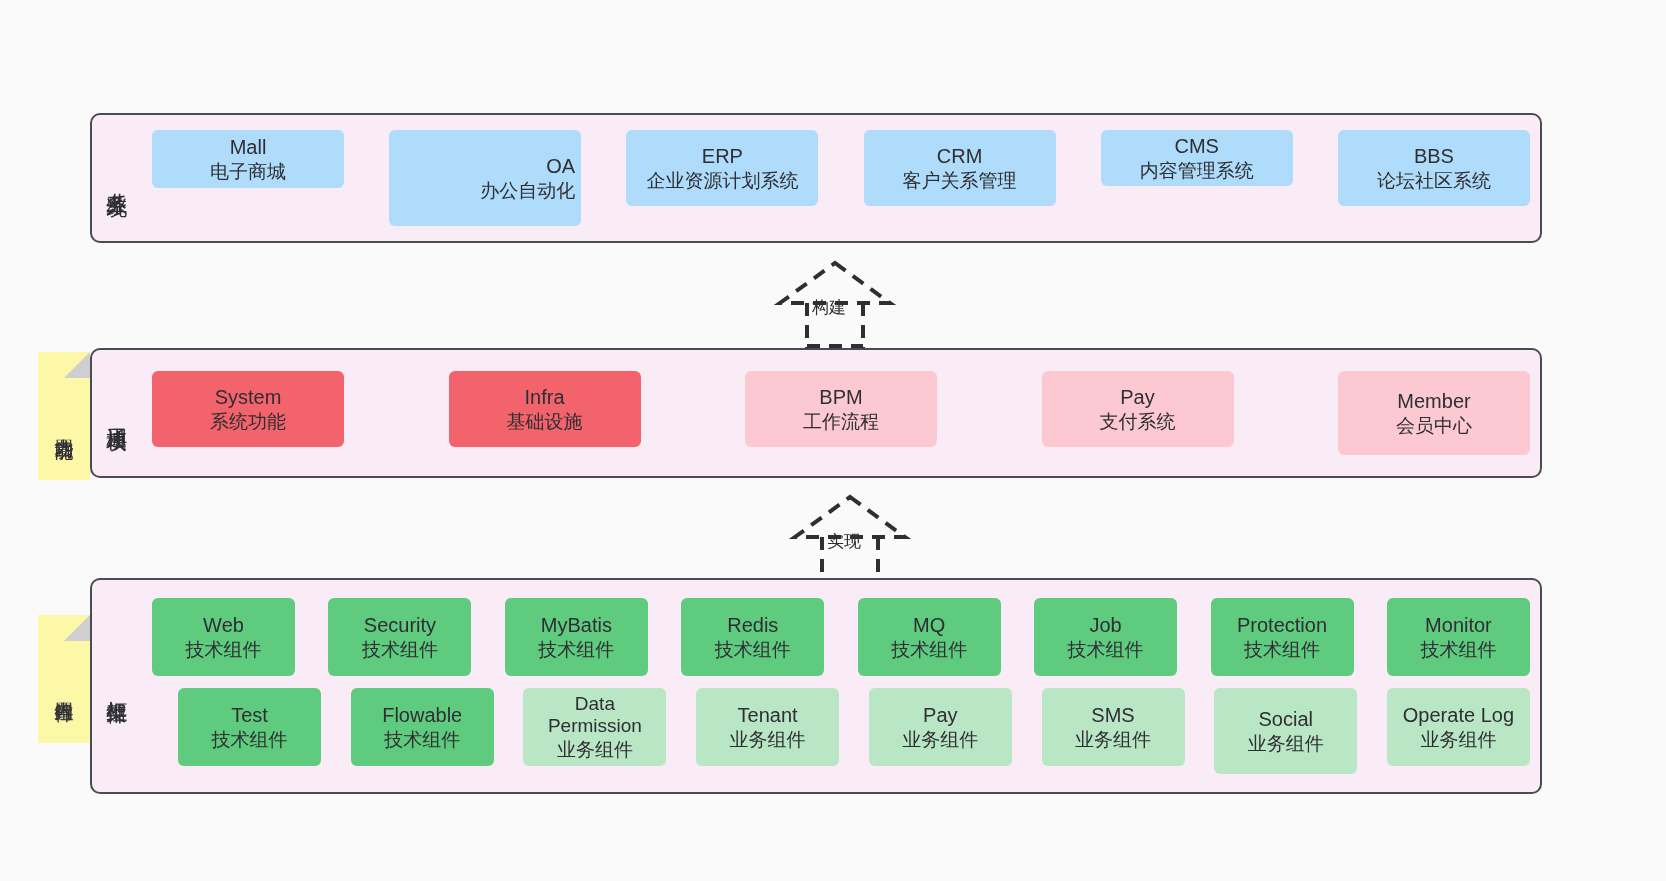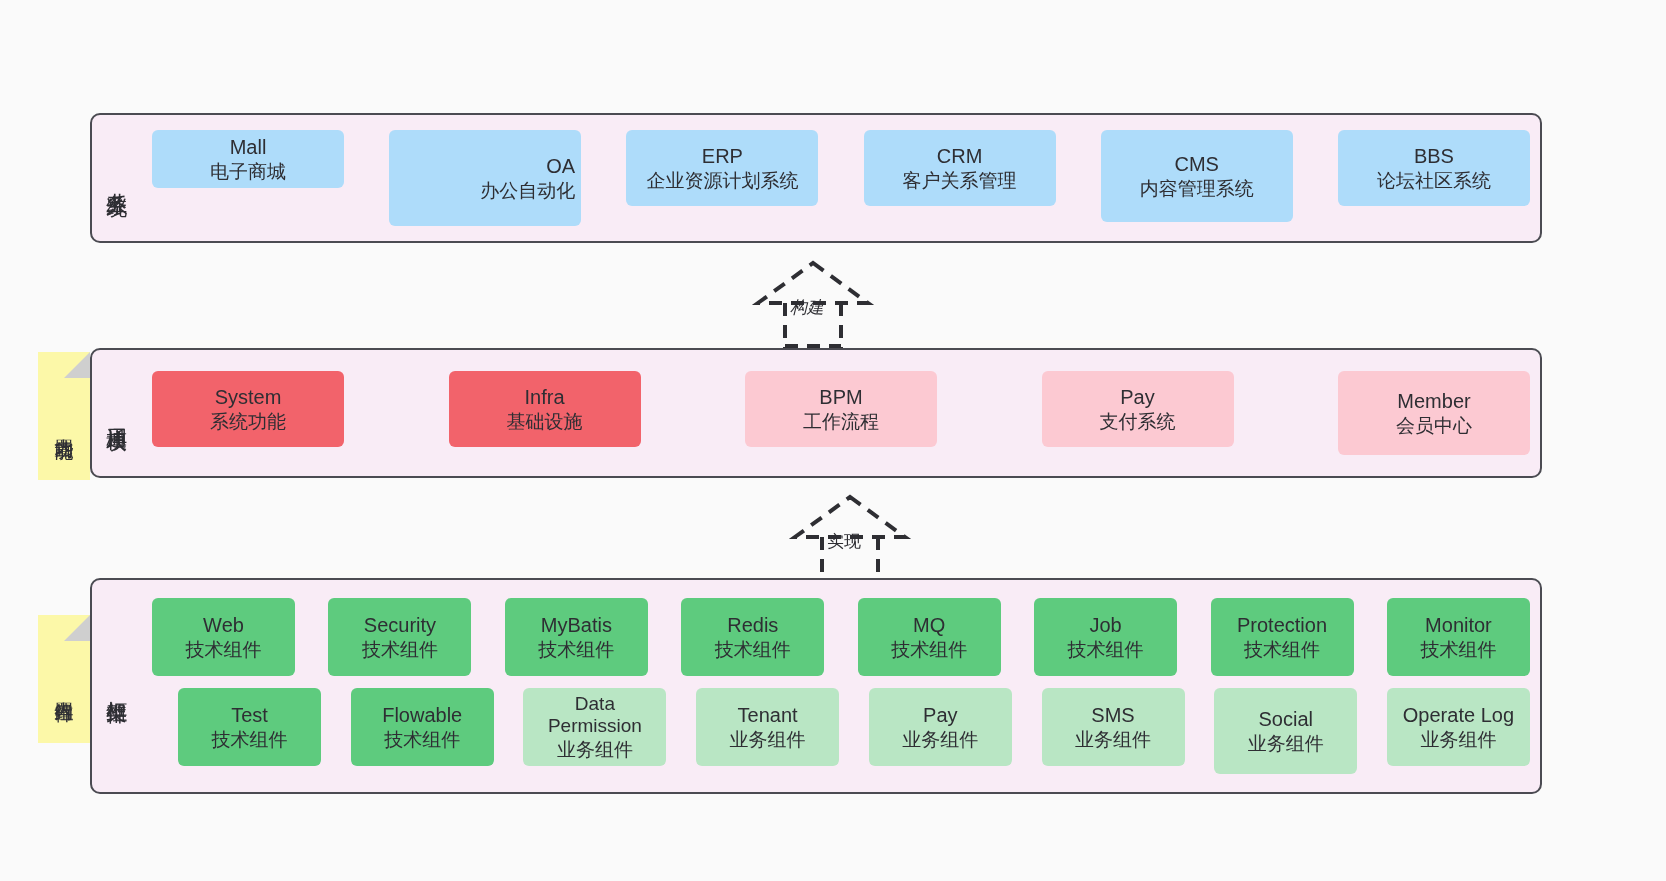--- a/index.html
+++ b/index.html
@@ -165,35 +165,35 @@
         <div class="node c-blue" style="width:192px;height:76px;">
           <span class="n-title">ERP</span>
           <span class="n-sub">企业资源计划系统</span>
         </div>
 
         <div class="node c-blue" style="width:192px;height:76px;">
           <span class="n-title">CRM</span>
           <span class="n-sub">客户关系管理</span>
         </div>
 
-        <div class="node c-blue" style="width:192px;height:92px;">
+        <div class="node c-blue" style="width:192px;height:56px;">
           <span class="n-title">CMS</span>
           <span class="n-sub">内容管理系统</span>
         </div>
 
         <div class="node c-blue" style="width:192px;height:76px;">
           <span class="n-title">BBS</span>
           <span class="n-sub">论坛社区系统</span>
         </div>
 
       </div>
     </div>
   </div>
 
-  <div class="connector" style="left:728px; top:258px; width:170px; height:90px;font-style:italic;">
+  <div class="connector" style="left:750px; top:258px; width:170px; height:90px;">
     <svg width="170" height="90" viewBox="0 0 170 90">
 
       <polygon points="85,5 140,45 30,45" fill="none" stroke="#2e2e33" stroke-width="4" stroke-dasharray="13 9" stroke-linejoin="miter"></polygon>
 
       <line x1="57" y1="45" x2="57" y2="90" stroke="#2e2e33" stroke-width="4" stroke-dasharray="13 9"></line>
       <line x1="113" y1="45" x2="113" y2="90" stroke="#2e2e33" stroke-width="4" stroke-dasharray="13 9"></line>
       <line x1="57" y1="88" x2="113" y2="88" stroke="#2e2e33" stroke-width="4" stroke-dasharray="13 9"></line>
     </svg>
     <span class="connector-label" style="left:62px; top:38px;">构建</span>
   </div>

